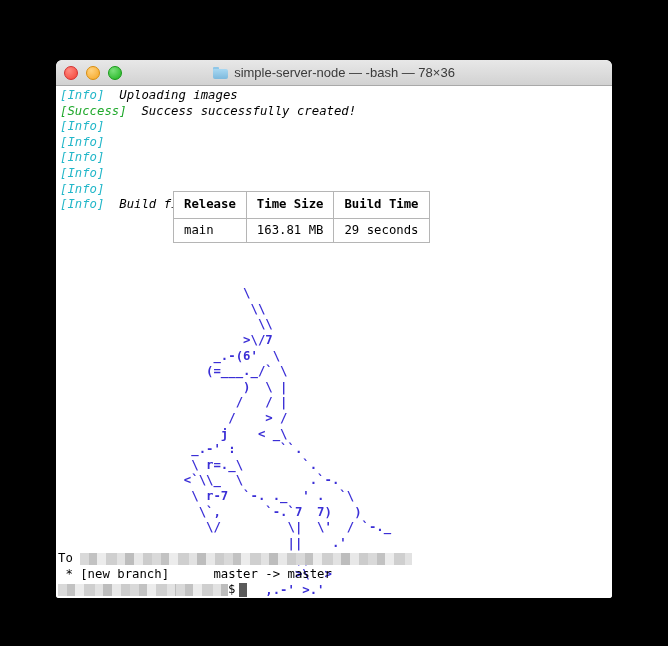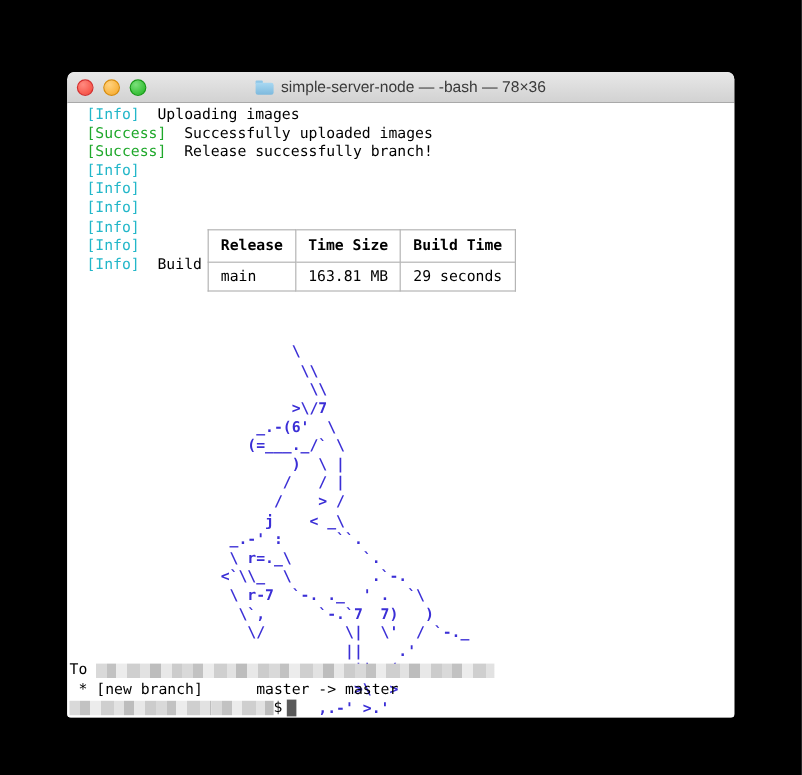--- a/index.html
+++ b/index.html
@@ -99,22 +99,23 @@
     position: relative;
     overflow: hidden;
     font-family: "DejaVu Sans Mono", monospace;
     font-size: 12.3px;
     line-height: 15.6px;
     color: #000000;
     padding: 2px 0 0 0;
   }
   .term-line {
     white-space: pre;
-    padding-left: 16px;
+    padding-left: 4px;
     height: 15.6px;
+    font-style: italic;
   }
   .c-plain   { color: #000000; }
 
   
   #build-table {
     position: absolute;
     left: 117px;
     top: 105px;
     border-collapse: collapse;
     font-family: "DejaVu Sans Mono", monospace;
@@ -207,22 +208,21 @@
           <span class="body"></span>
       </span>
       <span id="title-text">simple-server-node — -bash — 78×36</span>
     </div>
   </div>
 
   <div id="terminal-body">
 
     <div id="log-lines">
         <div class="term-line"><span style="color: rgb(35, 183, 201);">[Info]</span><span class="c-plain">  Uploading images</span></div>
-        <div class="term-line"><span style="color: rgb(31, 168, 43);">[Success]</span><span class="c-plain">  Successfully uploaded images</span></div>
-        <div class="term-line"><span style="color: rgb(31, 168, 43);">[Success]</span><span class="c-plain">  Release successfully branch!</span></div>
+        <div class="term-line"><span style="color: rgb(31, 168, 43);">[Success]</span><span class="c-plain">  Success successfully created!</span></div>
         <div class="term-line"><span style="color: rgb(35, 183, 201);">[Info]</span><span class="c-plain"></span></div>
         <div class="term-line"><span style="color: rgb(35, 183, 201);">[Info]</span><span class="c-plain"></span></div>
         <div class="term-line"><span style="color: rgb(35, 183, 201);">[Info]</span><span class="c-plain"></span></div>
         <div class="term-line"><span style="color: rgb(35, 183, 201);">[Info]</span><span class="c-plain"></span></div>
         <div class="term-line"><span style="color: rgb(35, 183, 201);">[Info]</span><span class="c-plain"></span></div>
         <div class="term-line"><span style="color: rgb(35, 183, 201);">[Info]</span><span class="c-plain">  Build finished in 1 minute, 9 seconds</span></div>
       </div>
 
     <table id="build-table">
       <thead>

